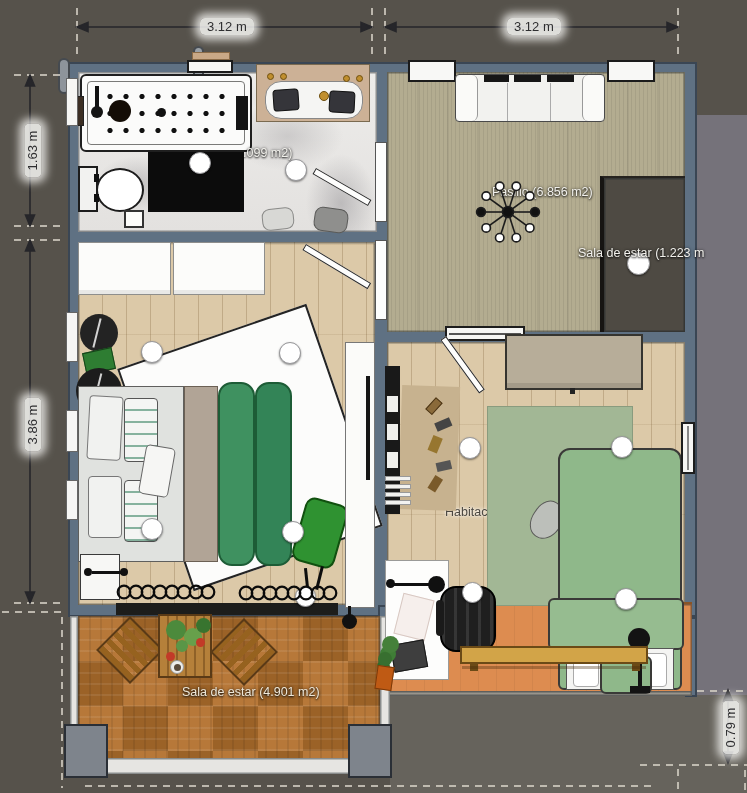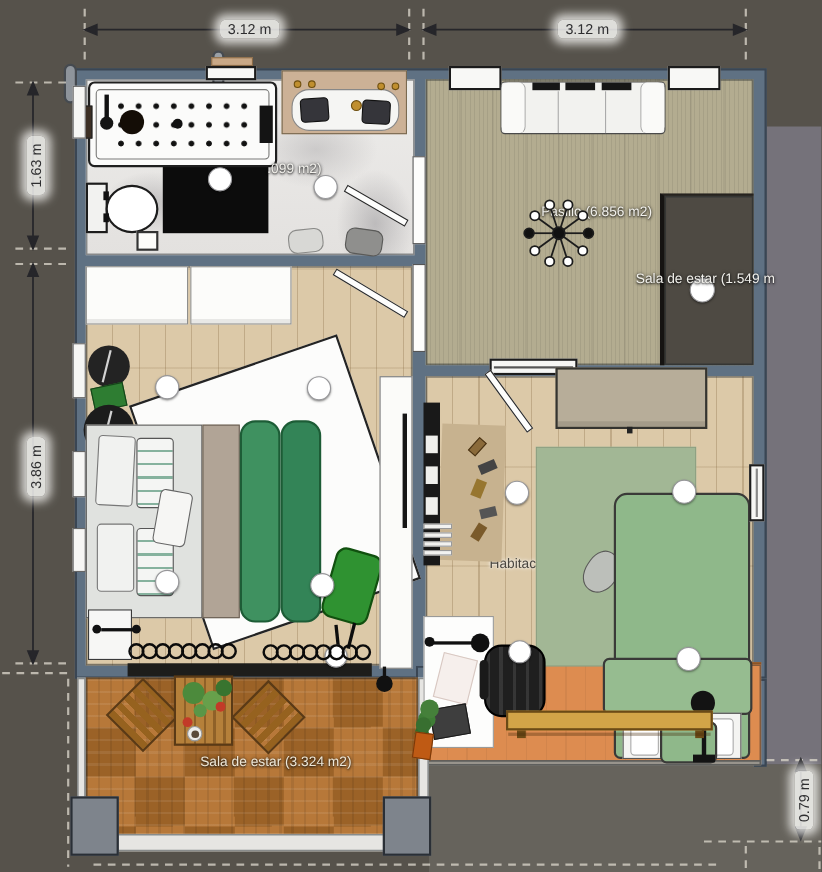--- a/index.html
+++ b/index.html
@@ -236,23 +236,23 @@
   <div class="light" style="left:141px;top:518px;width:22px;height:22px;"></div>
   <div class="light" style="left:282px;top:521px;width:22px;height:22px;"></div>
   <div class="light" style="left:295px;top:586px;width:21px;height:21px;"></div>
   <div class="light" style="left:459px;top:437px;width:22px;height:22px;"></div>
   <div class="light" style="left:611px;top:436px;width:22px;height:22px;"></div>
   <div class="light" style="left:462px;top:582px;width:21px;height:21px;"></div>
   <div class="light" style="left:615px;top:588px;width:22px;height:22px;"></div>
 
   <span class="room-label" style="left:243px;top:146px;">.099 m2)</span>
   <span class="room-label" style="left:492px;top:185px;">Pasillo (6.856 m2)</span>
-  <span class="room-label" style="left:578px;top:246px;">Sala de estar (1.549 m</span>
+  <span class="room-label" style="left:578px;top:246px;">Sala de estar (1.223 m</span>
   <span class="room-label label-under" style="left:445px;top:505px;">Habitac</span>
-  <span class="room-label" style="left:182px;top:685px;color:#efe8d8;">Sala de estar (3.324 m2)</span>
+  <span class="room-label" style="left:182px;top:685px;color:#efe8d8;">Sala de estar (4.901 m2)</span>
 
   <svg id="overlay" width="747" height="793" viewBox="0 0 747 793">
     <g stroke="#d6d1c6" stroke-width="2" stroke-dasharray="7 6" opacity="0.8">
       <line x1="77" y1="8" x2="77" y2="56"></line>
         <line x1="372" y1="8" x2="372" y2="56"></line>
       <line x1="385" y1="8" x2="385" y2="56"></line>
         <line x1="678" y1="8" x2="678" y2="56"></line>
       <line x1="14" y1="75" x2="62" y2="75"></line>
         <line x1="14" y1="226" x2="62" y2="226"></line>
       <line x1="14" y1="240" x2="62" y2="240"></line>

